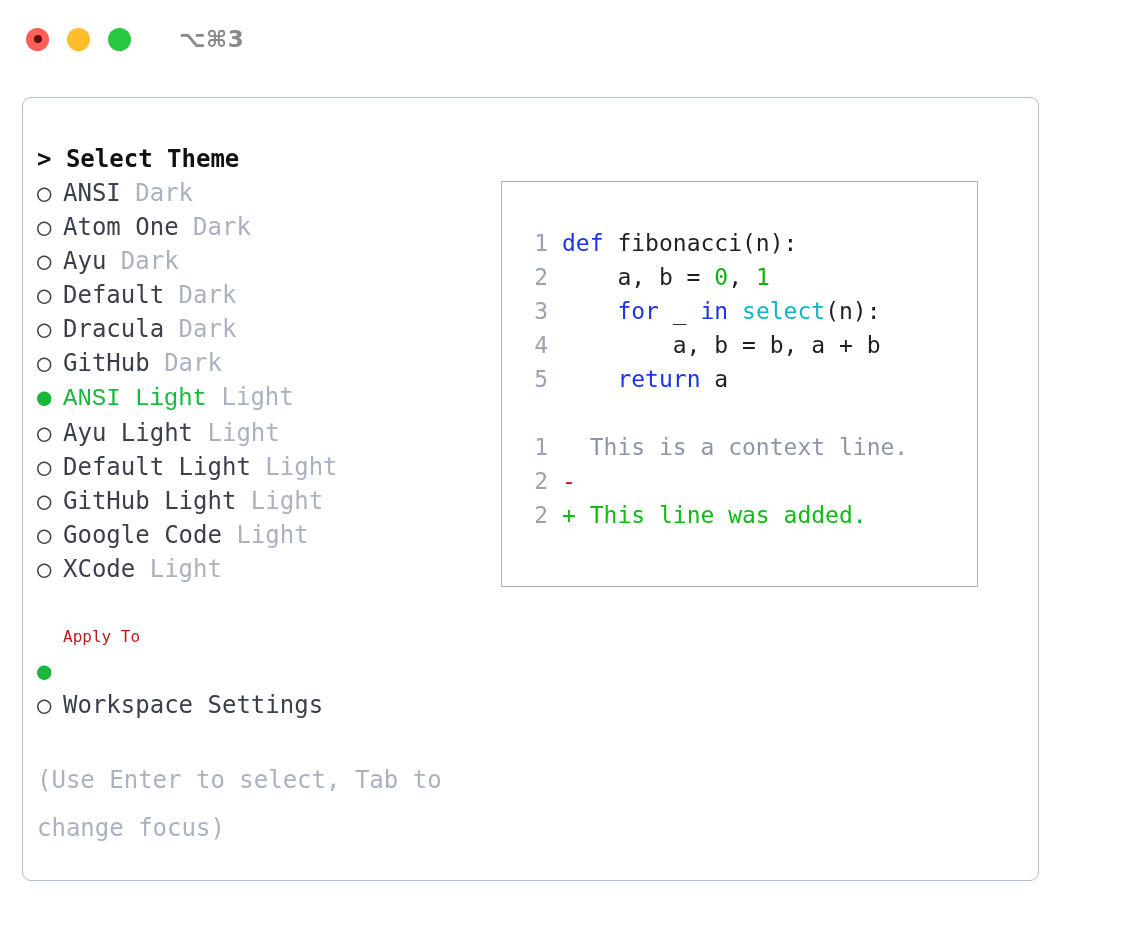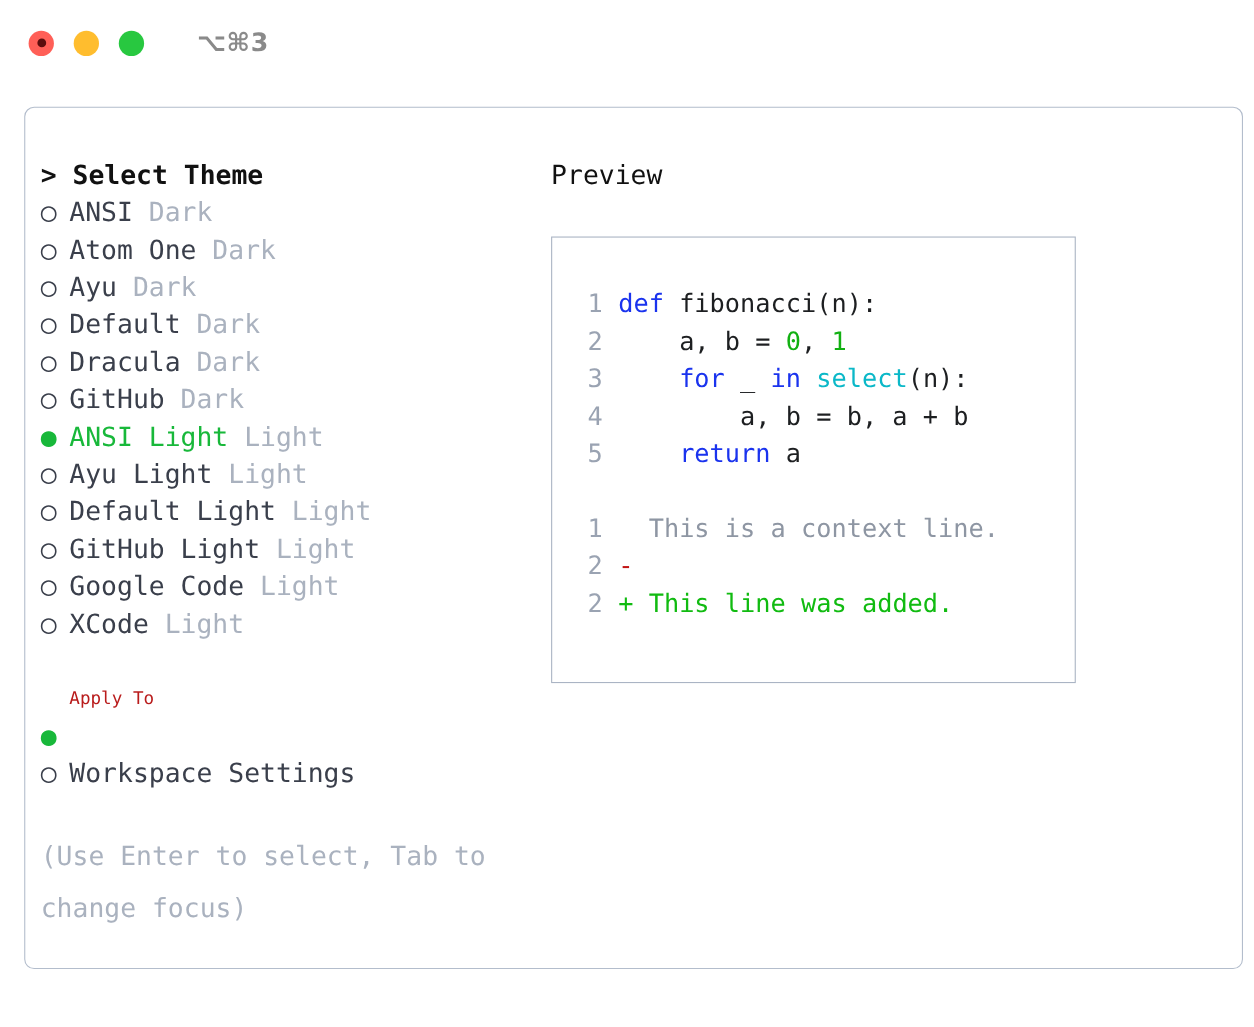--- a/index.html
+++ b/index.html
@@ -59,21 +59,21 @@
     font-size: 23px;
     font-weight: 700;
     color: #8a8a8a;
     letter-spacing: 0.5px;
   }
 
   
   .card {
     position: absolute;
     left: 22px; top: 97px;
-    width: 1108px;
+    width: 1017px;
     height: 784px;
     border: 1.6px solid #b3bdcc;
     border-radius: 9px;
     background: #ffffff;
   }
 
   .card-inner {
     position: absolute;
     left: 0; top: 0;
     width: 100%; height: 100%;
@@ -104,21 +104,21 @@
 
   .bullet {
     display: inline-block;
     width: 26px;
     flex: 0 0 26px;
     color: #3a3f4b;
   }
   .bullet.sel { color: #18b83a; }
 
   .opt-label  { color: #3a3f4b; }
-  .opt-label.sel { color: #18b83a; }
+  .opt-label.sel { color: #18b83a; font-family: Liberation Mono, monospace; }
   .opt-variant { color: #aab2bf; }
 
   .spacer-row { height: 34px; }
 
   .apply-head {
     font-size: 16px;
     line-height: 34px;
     color: #b91c1c;
     padding-left: 26px;
     white-space: pre;
@@ -229,21 +229,20 @@
 
         <div id="apply-list">
             <div class="opt-row"><span class="bullet sel">●</span></div>
             <div class="opt-row"><span class="bullet">○</span><span class="opt-label">Workspace Settings</span></div>
           </div>
 
         <div class="hint">(Use Enter to select, Tab to change focus)</div>
       </div>
 
       <div class="right-col">
-        <div class="preview-head">Preview</div>
 
         <div class="code-panel">
           <div id="code-block">
               <div class="code-line"><span class="ln">1</span><span class="code-text"><span class="tok-kw">def</span><span class="tok-plain"> fibonacci(n):</span></span></div>
               <div class="code-line"><span class="ln">2</span><span class="code-text"><span class="tok-plain">    a, b = </span><span class="tok-num">0</span><span class="tok-plain">, </span><span class="tok-num">1</span></span></div>
               <div class="code-line"><span class="ln">3</span><span class="code-text"><span class="tok-plain">    </span><span class="tok-kw">for</span><span class="tok-plain"> _ </span><span class="tok-kw">in</span><span class="tok-plain"> </span><span class="tok-fn">select</span><span class="tok-plain">(n):</span></span></div>
               <div class="code-line"><span class="ln">4</span><span class="code-text"><span class="tok-plain">        a, b = b, a + b</span></span></div>
               <div class="code-line"><span class="ln">5</span><span class="code-text"><span class="tok-plain">    </span><span class="tok-kw">return</span><span class="tok-plain"> a</span></span></div>
             </div>
           <div class="diff-gap"></div>

